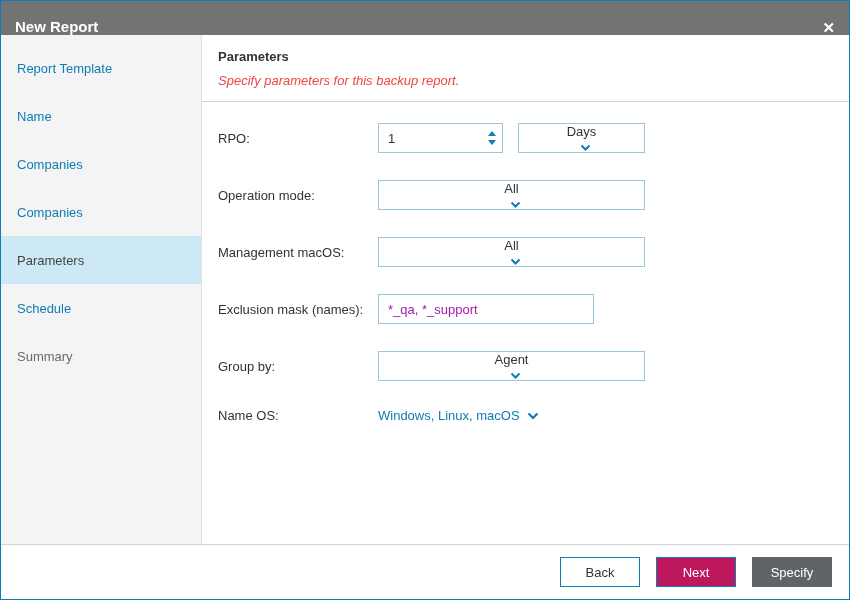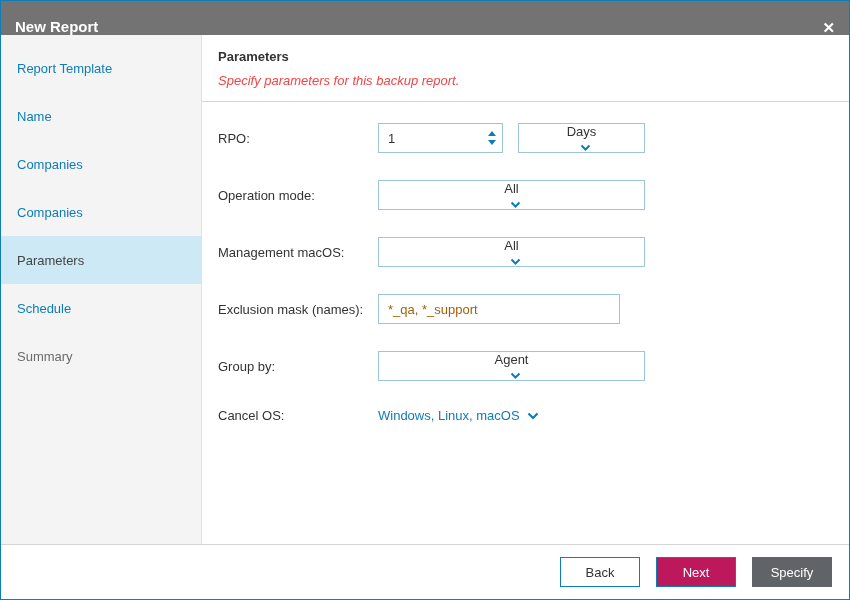--- a/index.html
+++ b/index.html
@@ -67,22 +67,22 @@
     width: 0; height: 0;
     border-left: 4px solid transparent; border-right: 4px solid transparent;
     border-top: 5px solid #0f7cb5; cursor: pointer;
   }
   .dropdown {
     justify-content: space-between; cursor: pointer; flex-direction: column;
   }
   .dd-unit { width: 127px; margin-left: 15px; }
   .dd-wide { width: 267px; }
   .text-input {
-    width: 242px; height: 30px; border: 1px solid #9cc4da;
-    padding: 9px 9px; font: inherit; color: #a16207; outline: none;
+    width: 216px; height: 30px; border: 1px solid #9cc4da;
+    padding: 9px 9px; font: inherit; color: #a21caf; outline: none;
   }
   .chev { flex: 0 0 auto; display: inline-block; margin-left: 8px; }
   .link-select {
     display: inline-flex; align-items: flex-end; gap: 7px;
     color: #0f7cb5; cursor: pointer;
   }
   
   .footer {
     flex: 0 0 55px; border-top: 1px solid #d4d4d4;
     display: flex; align-items: center; justify-content: flex-end;
@@ -196,21 +196,21 @@
             <span>Agent</span>
             <span class="chev">
               <svg width="11" height="7" viewBox="0 0 11 7">
                   <path d="M1.5 1.5 L5.5 5.5 L9.5 1.5" stroke="#0f7cb5" stroke-width="2" fill="none"></path>
                 </svg>
             </span>
           </span>
         </div>
 
         <div class="row">
-          <span class="row-label">Cancel OS:</span>
+          <span class="row-label">Name OS:</span>
           <span class="link-select">
             <span>Windows, Linux, macOS</span>
             <span class="chev" style="margin-left:0;">
               <svg width="12" height="8" viewBox="0 0 12 8">
                   <path d="M1.5 1.5 L6 6 L10.5 1.5" stroke="#0f7cb5" stroke-width="2.2" fill="none"></path>
                 </svg>
             </span>
           </span>
         </div>
 

